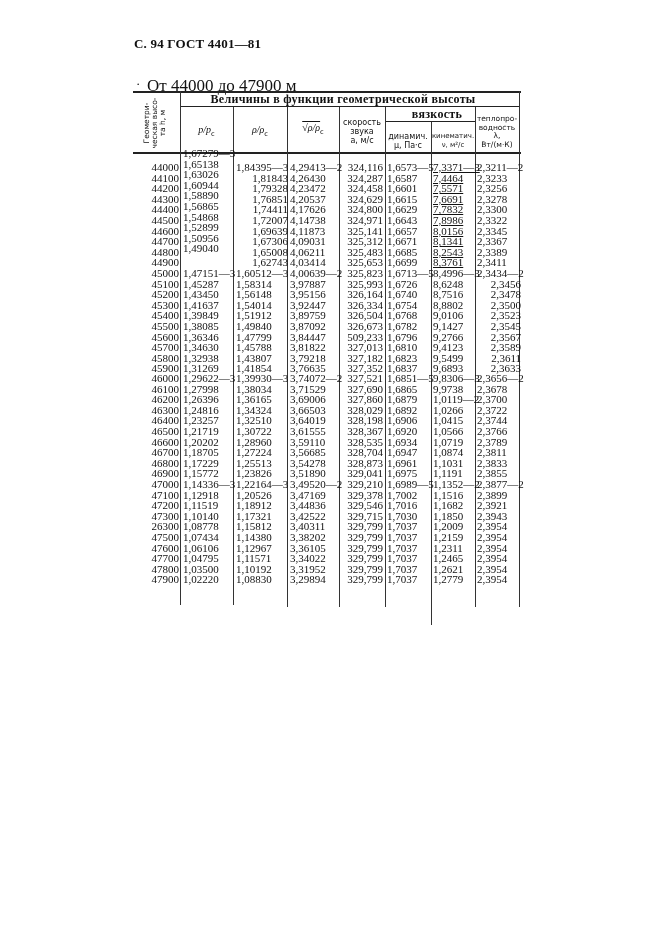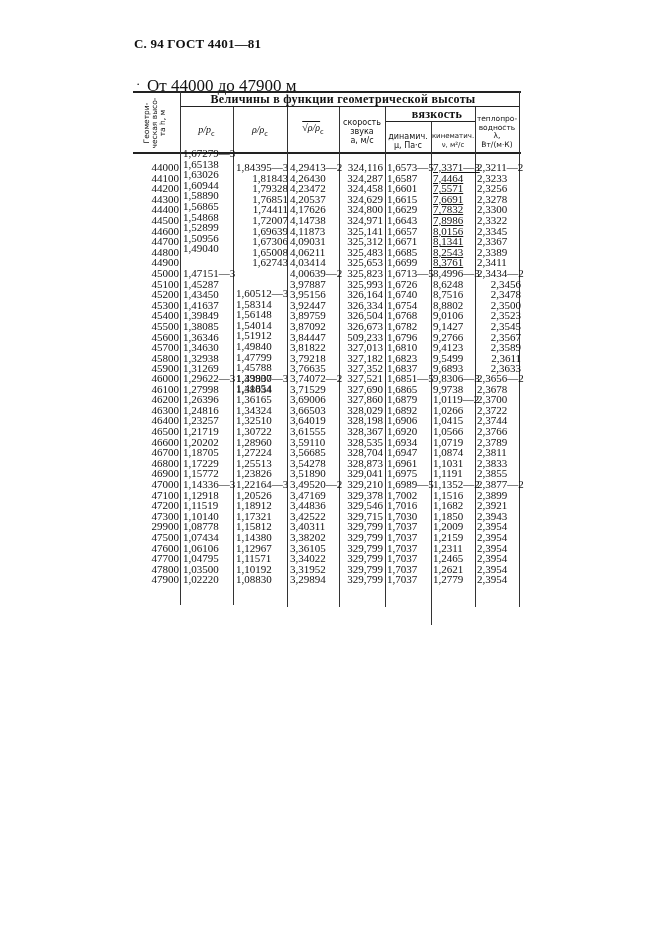--- a/index.html
+++ b/index.html
@@ -74,35 +74,35 @@
       <div class="col" style="left: 0px; top: 71px; width: 46px; text-align: right;"><div class="row">44000</div><div class="row">44100</div><div class="row">44200</div><div class="row">44300</div><div class="row">44400</div><div class="row">44500</div><div class="row">44600</div><div class="row">44700</div><div class="row">44800</div><div class="row">44900</div></div>
       <div class="col" style="left: 50px; top: 57px; width: 50px; text-align: left;"><div class="row">1,67279—3</div><div class="row">1,65138</div><div class="row">1,63026</div><div class="row">1,60944</div><div class="row">1,58890</div><div class="row">1,56865</div><div class="row">1,54868</div><div class="row">1,52899</div><div class="row">1,50956</div><div class="row">1,49040</div></div>
       <div class="col" style="left: 103px; top: 71px; width: 52px; text-align: right;"><div class="row">1,84395—3</div><div class="row">1,81843</div><div class="row">1,79328</div><div class="row">1,76851</div><div class="row">1,74411</div><div class="row">1,72007</div><div class="row">1,69639</div><div class="row">1,67306</div><div class="row">1,65008</div><div class="row">1,62743</div></div>
       <div class="col" style="left: 157px; top: 71px; width: 50px; text-align: left;"><div class="row">4,29413—2</div><div class="row">4,26430</div><div class="row">4,23472</div><div class="row">4,20537</div><div class="row">4,17626</div><div class="row">4,14738</div><div class="row">4,11873</div><div class="row">4,09031</div><div class="row">4,06211</div><div class="row">4,03414</div></div>
       <div class="col" style="left: 208px; top: 71px; width: 42px; text-align: right;"><div class="row">324,116</div><div class="row">324,287</div><div class="row">324,458</div><div class="row">324,629</div><div class="row">324,800</div><div class="row">324,971</div><div class="row">325,141</div><div class="row">325,312</div><div class="row">325,483</div><div class="row">325,653</div></div>
       <div class="col" style="left: 254px; top: 71px; width: 46px; text-align: left;"><div class="row">1,6573—5</div><div class="row">1,6587</div><div class="row">1,6601</div><div class="row">1,6615</div><div class="row">1,6629</div><div class="row">1,6643</div><div class="row">1,6657</div><div class="row">1,6671</div><div class="row">1,6685</div><div class="row">1,6699</div></div>
       <div class="col" style="left: 300px; top: 71px; width: 44px; text-align: left; text-decoration: underline;"><div class="row">7,3371—3</div><div class="row">7,4464</div><div class="row">7,5571</div><div class="row">7,6691</div><div class="row">7,7832</div><div class="row">7,8986</div><div class="row">8,0156</div><div class="row">8,1341</div><div class="row">8,2543</div><div class="row">8,3761</div></div>
       <div class="col" style="left: 344px; top: 71px; width: 44px; text-align: left;"><div class="row">2,3211—2</div><div class="row">2,3233</div><div class="row">2,3256</div><div class="row">2,3278</div><div class="row">2,3300</div><div class="row">2,3322</div><div class="row">2,3345</div><div class="row">2,3367</div><div class="row">2,3389</div><div class="row">2,3411</div></div>
       <div class="col" style="left: 0px; top: 177px; width: 46px; text-align: right;"><div class="row">45000</div><div class="row">45100</div><div class="row">45200</div><div class="row">45300</div><div class="row">45400</div><div class="row">45500</div><div class="row">45600</div><div class="row">45700</div><div class="row">45800</div><div class="row">45900</div></div>
       <div class="col" style="left: 50px; top: 177px; width: 50px; text-align: left;"><div class="row">1,47151—3</div><div class="row">1,45287</div><div class="row">1,43450</div><div class="row">1,41637</div><div class="row">1,39849</div><div class="row">1,38085</div><div class="row">1,36346</div><div class="row">1,34630</div><div class="row">1,32938</div><div class="row">1,31269</div></div>
-      <div class="col" style="left: 103px; top: 177px; width: 52px; text-align: left; margin-top: 20px;"><div class="row">1,60512—3</div><div class="row">1,58314</div><div class="row">1,56148</div><div class="row">1,54014</div><div class="row">1,51912</div><div class="row">1,49840</div><div class="row">1,47799</div><div class="row">1,45788</div><div class="row">1,43807</div><div class="row">1,41854</div></div>
+      <div class="col" style="left: 103px; top: 177px; width: 52px; text-align: left;"><div class="row">1,60512—3</div><div class="row">1,58314</div><div class="row">1,56148</div><div class="row">1,54014</div><div class="row">1,51912</div><div class="row">1,49840</div><div class="row">1,47799</div><div class="row">1,45788</div><div class="row">1,43807</div><div class="row">1,41854</div></div>
       <div class="col" style="left: 157px; top: 177px; width: 50px; text-align: left;"><div class="row">4,00639—2</div><div class="row">3,97887</div><div class="row">3,95156</div><div class="row">3,92447</div><div class="row">3,89759</div><div class="row">3,87092</div><div class="row">3,84447</div><div class="row">3,81822</div><div class="row">3,79218</div><div class="row">3,76635</div></div>
       <div class="col" style="left: 208px; top: 177px; width: 42px; text-align: right;"><div class="row">325,823</div><div class="row">325,993</div><div class="row">326,164</div><div class="row">326,334</div><div class="row">326,504</div><div class="row">326,673</div><div class="row">509,233</div><div class="row">327,013</div><div class="row">327,182</div><div class="row">327,352</div></div>
       <div class="col" style="left: 254px; top: 177px; width: 46px; text-align: left;"><div class="row">1,6713—5</div><div class="row">1,6726</div><div class="row">1,6740</div><div class="row">1,6754</div><div class="row">1,6768</div><div class="row">1,6782</div><div class="row">1,6796</div><div class="row">1,6810</div><div class="row">1,6823</div><div class="row">1,6837</div></div>
       <div class="col" style="left: 300px; top: 177px; width: 44px; text-align: left;"><div class="row">8,4996—3</div><div class="row">8,6248</div><div class="row">8,7516</div><div class="row">8,8802</div><div class="row">9,0106</div><div class="row">9,1427</div><div class="row">9,2766</div><div class="row">9,4123</div><div class="row">9,5499</div><div class="row">9,6893</div></div>
       <div class="col" style="left: 344px; top: 177px; width: 44px; text-align: right;"><div class="row">2,3434—2</div><div class="row">2,3456</div><div class="row">2,3478</div><div class="row">2,3500</div><div class="row">2,3523</div><div class="row">2,3545</div><div class="row">2,3567</div><div class="row">2,3589</div><div class="row">2,3611</div><div class="row">2,3633</div></div>
       <div class="col" style="left: 0px; top: 282px; width: 46px; text-align: right;"><div class="row">46000</div><div class="row">46100</div><div class="row">46200</div><div class="row">46300</div><div class="row">46400</div><div class="row">46500</div><div class="row">46600</div><div class="row">46700</div><div class="row">46800</div><div class="row">46900</div></div>
       <div class="col" style="left: 50px; top: 282px; width: 50px; text-align: left;"><div class="row">1,29622—3</div><div class="row">1,27998</div><div class="row">1,26396</div><div class="row">1,24816</div><div class="row">1,23257</div><div class="row">1,21719</div><div class="row">1,20202</div><div class="row">1,18705</div><div class="row">1,17229</div><div class="row">1,15772</div></div>
       <div class="col" style="left: 103px; top: 282px; width: 52px; text-align: left;"><div class="row">1,39930—3</div><div class="row">1,38034</div><div class="row">1,36165</div><div class="row">1,34324</div><div class="row">1,32510</div><div class="row">1,30722</div><div class="row">1,28960</div><div class="row">1,27224</div><div class="row">1,25513</div><div class="row">1,23826</div></div>
       <div class="col" style="left: 157px; top: 282px; width: 50px; text-align: left;"><div class="row">3,74072—2</div><div class="row">3,71529</div><div class="row">3,69006</div><div class="row">3,66503</div><div class="row">3,64019</div><div class="row">3,61555</div><div class="row">3,59110</div><div class="row">3,56685</div><div class="row">3,54278</div><div class="row">3,51890</div></div>
       <div class="col" style="left: 208px; top: 282px; width: 42px; text-align: right;"><div class="row">327,521</div><div class="row">327,690</div><div class="row">327,860</div><div class="row">328,029</div><div class="row">328,198</div><div class="row">328,367</div><div class="row">328,535</div><div class="row">328,704</div><div class="row">328,873</div><div class="row">329,041</div></div>
       <div class="col" style="left: 254px; top: 282px; width: 46px; text-align: left;"><div class="row">1,6851—5</div><div class="row">1,6865</div><div class="row">1,6879</div><div class="row">1,6892</div><div class="row">1,6906</div><div class="row">1,6920</div><div class="row">1,6934</div><div class="row">1,6947</div><div class="row">1,6961</div><div class="row">1,6975</div></div>
       <div class="col" style="left: 300px; top: 282px; width: 44px; text-align: left;"><div class="row">9,8306—3</div><div class="row">9,9738</div><div class="row">1,0119—2</div><div class="row">1,0266</div><div class="row">1,0415</div><div class="row">1,0566</div><div class="row">1,0719</div><div class="row">1,0874</div><div class="row">1,1031</div><div class="row">1,1191</div></div>
       <div class="col" style="left: 344px; top: 282px; width: 44px; text-align: left;"><div class="row">2,3656—2</div><div class="row">2,3678</div><div class="row">2,3700</div><div class="row">2,3722</div><div class="row">2,3744</div><div class="row">2,3766</div><div class="row">2,3789</div><div class="row">2,3811</div><div class="row">2,3833</div><div class="row">2,3855</div></div>
-      <div class="col" style="left: 0px; top: 388px; width: 46px; text-align: right;"><div class="row">47000</div><div class="row">47100</div><div class="row">47200</div><div class="row">47300</div><div class="row">29900</div><div class="row">47500</div><div class="row">47600</div><div class="row">47700</div><div class="row">47800</div><div class="row">47900</div></div>
+      <div class="col" style="left: 0px; top: 388px; width: 46px; text-align: right;"><div class="row">47000</div><div class="row">47100</div><div class="row">47200</div><div class="row">47300</div><div class="row">26300</div><div class="row">47500</div><div class="row">47600</div><div class="row">47700</div><div class="row">47800</div><div class="row">47900</div></div>
       <div class="col" style="left: 50px; top: 388px; width: 50px; text-align: left;"><div class="row">1,14336—3</div><div class="row">1,12918</div><div class="row">1,11519</div><div class="row">1,10140</div><div class="row">1,08778</div><div class="row">1,07434</div><div class="row">1,06106</div><div class="row">1,04795</div><div class="row">1,03500</div><div class="row">1,02220</div></div>
       <div class="col" style="left: 103px; top: 388px; width: 52px; text-align: left;"><div class="row">1,22164—3</div><div class="row">1,20526</div><div class="row">1,18912</div><div class="row">1,17321</div><div class="row">1,15812</div><div class="row">1,14380</div><div class="row">1,12967</div><div class="row">1,11571</div><div class="row">1,10192</div><div class="row">1,08830</div></div>
       <div class="col" style="left: 157px; top: 388px; width: 50px; text-align: left;"><div class="row">3,49520—2</div><div class="row">3,47169</div><div class="row">3,44836</div><div class="row">3,42522</div><div class="row">3,40311</div><div class="row">3,38202</div><div class="row">3,36105</div><div class="row">3,34022</div><div class="row">3,31952</div><div class="row">3,29894</div></div>
       <div class="col" style="left: 208px; top: 388px; width: 42px; text-align: right;"><div class="row">329,210</div><div class="row">329,378</div><div class="row">329,546</div><div class="row">329,715</div><div class="row">329,799</div><div class="row">329,799</div><div class="row">329,799</div><div class="row">329,799</div><div class="row">329,799</div><div class="row">329,799</div></div>
       <div class="col" style="left: 254px; top: 388px; width: 46px; text-align: left;"><div class="row">1,6989—5</div><div class="row">1,7002</div><div class="row">1,7016</div><div class="row">1,7030</div><div class="row">1,7037</div><div class="row">1,7037</div><div class="row">1,7037</div><div class="row">1,7037</div><div class="row">1,7037</div><div class="row">1,7037</div></div>
       <div class="col" style="left: 300px; top: 388px; width: 44px; text-align: left;"><div class="row">1,1352—2</div><div class="row">1,1516</div><div class="row">1,1682</div><div class="row">1,1850</div><div class="row">1,2009</div><div class="row">1,2159</div><div class="row">1,2311</div><div class="row">1,2465</div><div class="row">1,2621</div><div class="row">1,2779</div></div>
       <div class="col" style="left: 344px; top: 388px; width: 44px; text-align: left;"><div class="row">2,3877—2</div><div class="row">2,3899</div><div class="row">2,3921</div><div class="row">2,3943</div><div class="row">2,3954</div><div class="row">2,3954</div><div class="row">2,3954</div><div class="row">2,3954</div><div class="row">2,3954</div><div class="row">2,3954</div></div>
     </div>
 </div>
 

